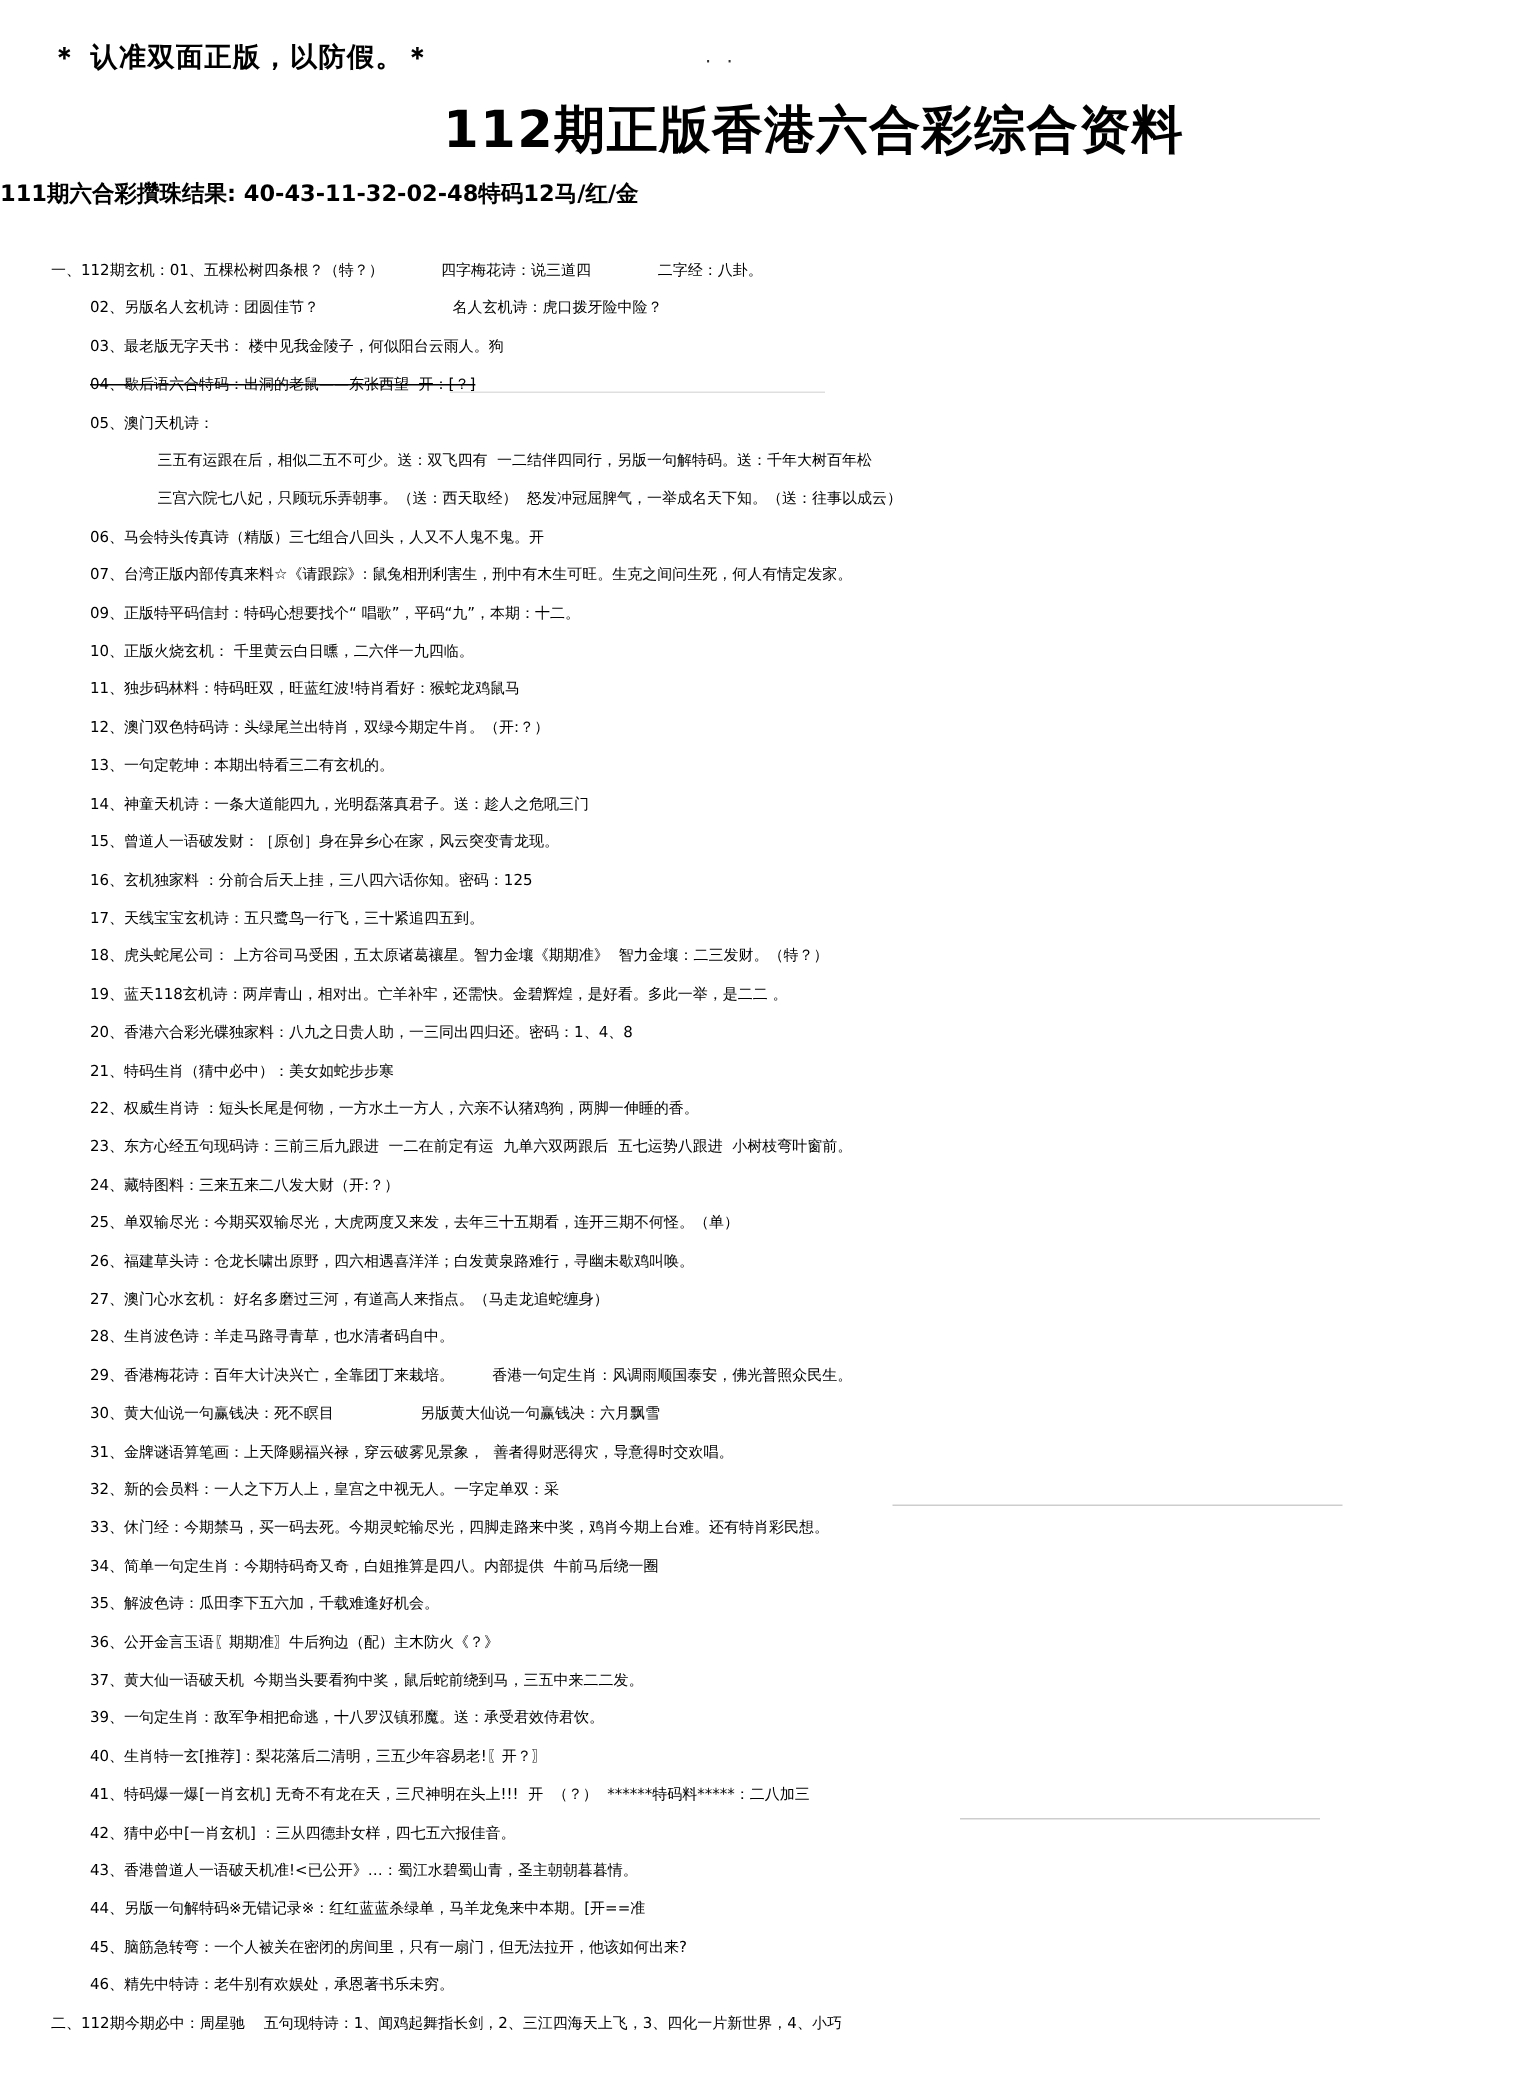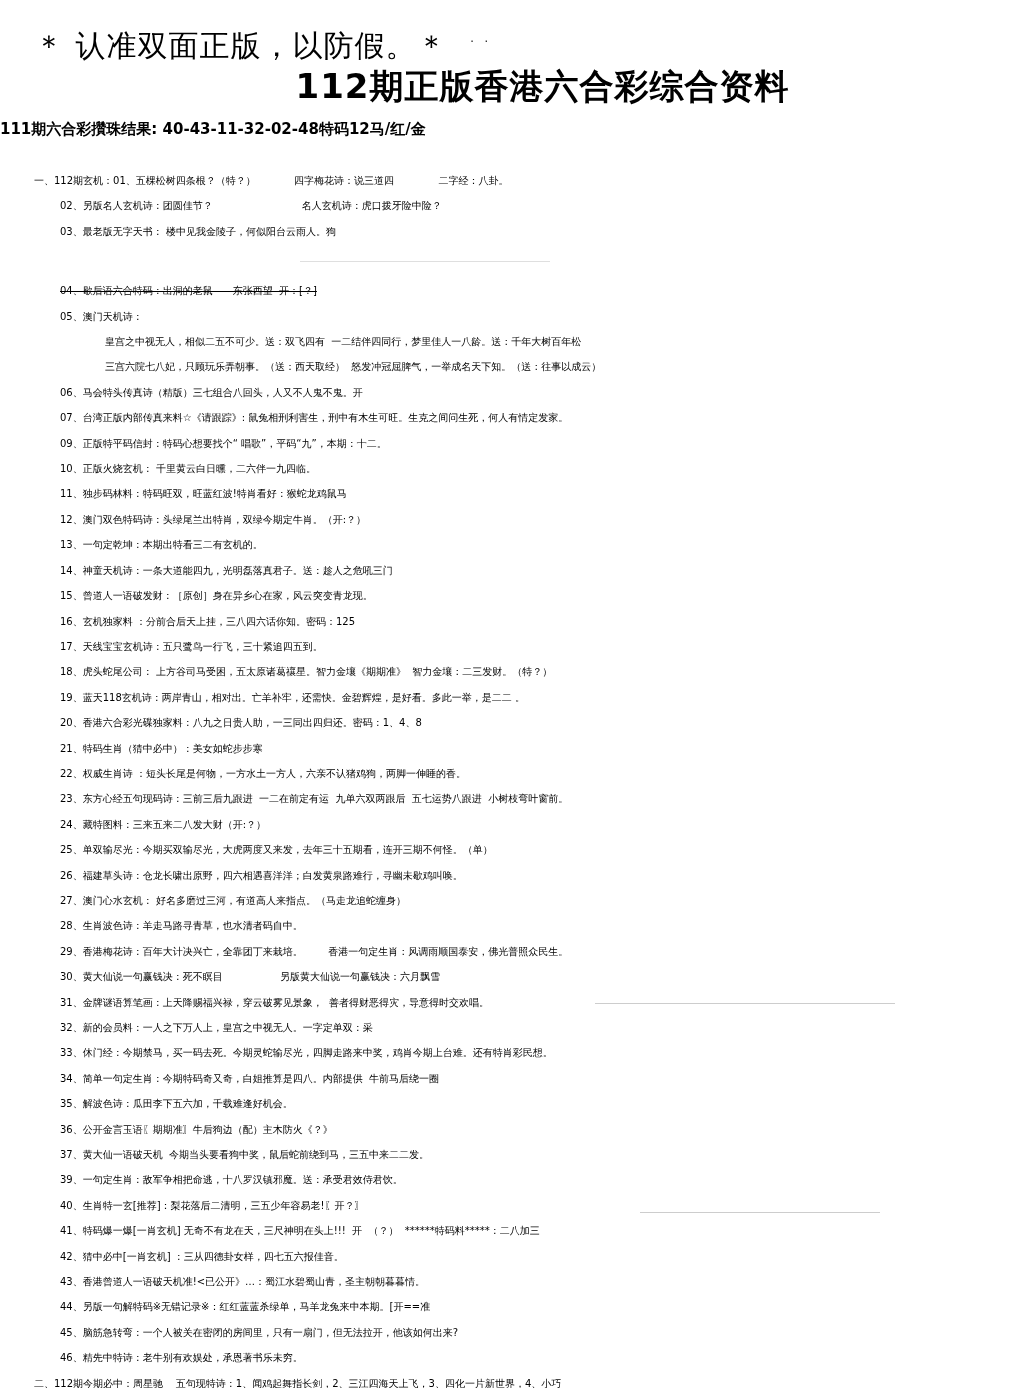--- a/index.html
+++ b/index.html
@@ -19,22 +19,22 @@
     width: 1021px;
     height: 1388px;
     position: relative;
     padding: 0;
     box-sizing: border-box;
   }
   .topline {
     position: absolute;
     top: 26px;
     left: 34px;
-    font-size: 30px;
-    font-weight: normal;
+    font-size: 18px;
+    font-weight: bold;
     letter-spacing: 1px;
   }
   .topdots {
     position: absolute;
     top: 34px;
     left: 470px;
     font-size: 13px;
     color: #333;
     letter-spacing: 3px;
   }
@@ -76,21 +76,20 @@
     padding-left: 34px;
   }
   .item {
     padding-left: 60px;
   }
   .cont {
     padding-left: 105px;
   }
   .strike {
     text-decoration: line-through;
-    margin-top: 34px;
   }
   .scratch {
     position: absolute;
     background: #b8b8b8;
     height: 1px;
     opacity: .7;
   }
 </style>
 </head>
 <body>
@@ -102,21 +101,21 @@
   <div class="title">112期正版香港六合彩综合资料</div>
   <div class="subtitle">111期六合彩攢珠结果: 40-43-11-32-02-48特码12马/红/金</div>
 
   <div class="body-wrap">
 
     <div class="row sec-head">一、112期玄机：01、五棵松树四条根？（特？）            四字梅花诗：说三道四              二字经：八卦。</div>
     <div class="row item">02、另版名人玄机诗：团圆佳节？                            名人玄机诗：虎口拨牙险中险？</div>
     <div class="row item">03、最老版无字天书： 楼中见我金陵子，何似阳台云雨人。狗</div>
     <div class="row item strike">04、歇后语六合特码：出洞的老鼠——东张西望  开：[？]</div>
     <div class="row item">05、澳门天机诗：</div>
-    <div class="row cont">皇宫之中视无人，相似二五不可少。送：双飞四有  一二结伴四同行，梦里佳人一八龄。送：千年大树百年松</div>
+    <div class="row cont">三五有运跟在后，相似二五不可少。送：双飞四有  一二结伴四同行，另版一句解特码。送：千年大树百年松</div>
     <div class="row cont">三宫六院七八妃，只顾玩乐弄朝事。（送：西天取经）  怒发冲冠屈脾气，一举成名天下知。（送：往事以成云）</div>
     <div class="row item">06、马会特头传真诗（精版）三七组合八回头，人又不人鬼不鬼。开</div>
     <div class="row item">07、台湾正版内部传真来料☆《请跟踪》: 鼠兔相刑利害生，刑中有木生可旺。生克之间问生死，何人有情定发家。</div>
     <div class="row item">09、正版特平码信封：特码心想要找个“ 唱歌”，平码“九”，本期：十二。</div>
     <div class="row item">10、正版火烧玄机： 千里黄云白日曛，二六伴一九四临。</div>
     <div class="row item">11、独步码林料：特码旺双，旺蓝红波!特肖看好：猴蛇龙鸡鼠马</div>
     <div class="row item">12、澳门双色特码诗：头绿尾兰出特肖，双绿今期定牛肖。（开:？）</div>
     <div class="row item">13、一句定乾坤：本期出特看三二有玄机的。</div>
     <div class="row item">14、神童天机诗：一条大道能四九，光明磊落真君子。送：趁人之危吼三门</div>
     <div class="row item">15、曾道人一语破发财：［原创］身在异乡心在家，风云突变青龙现。</div>

